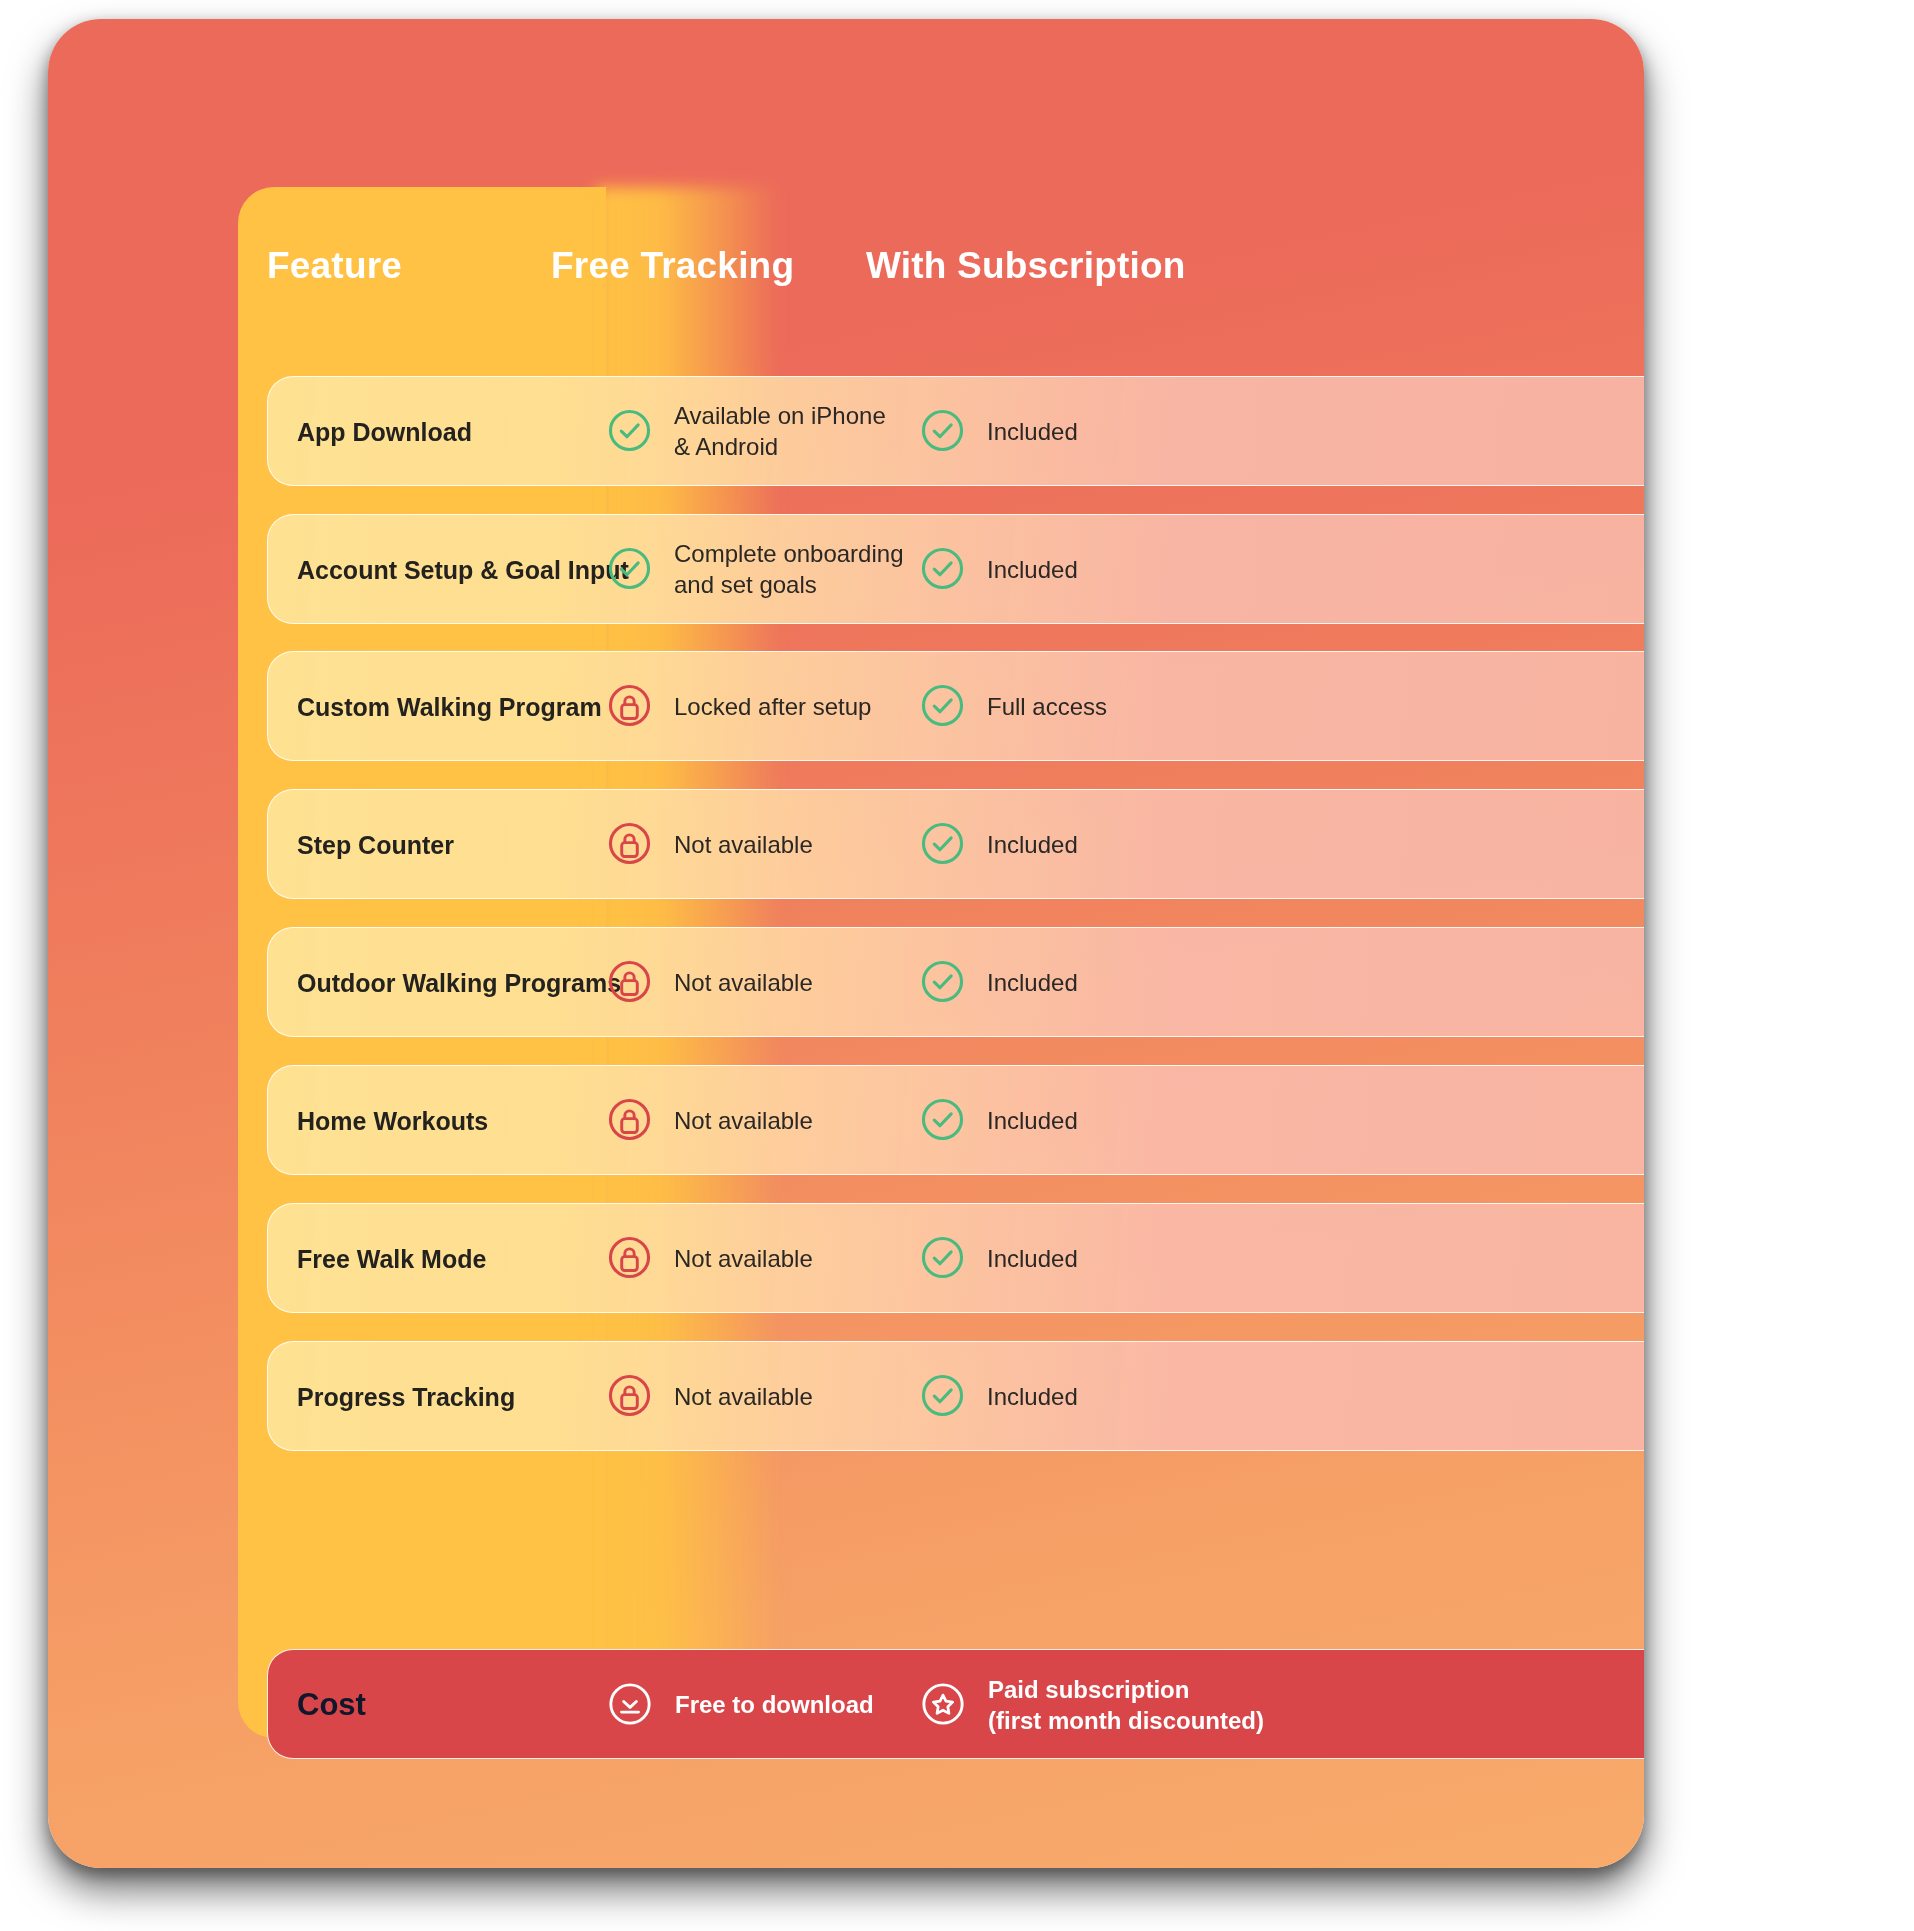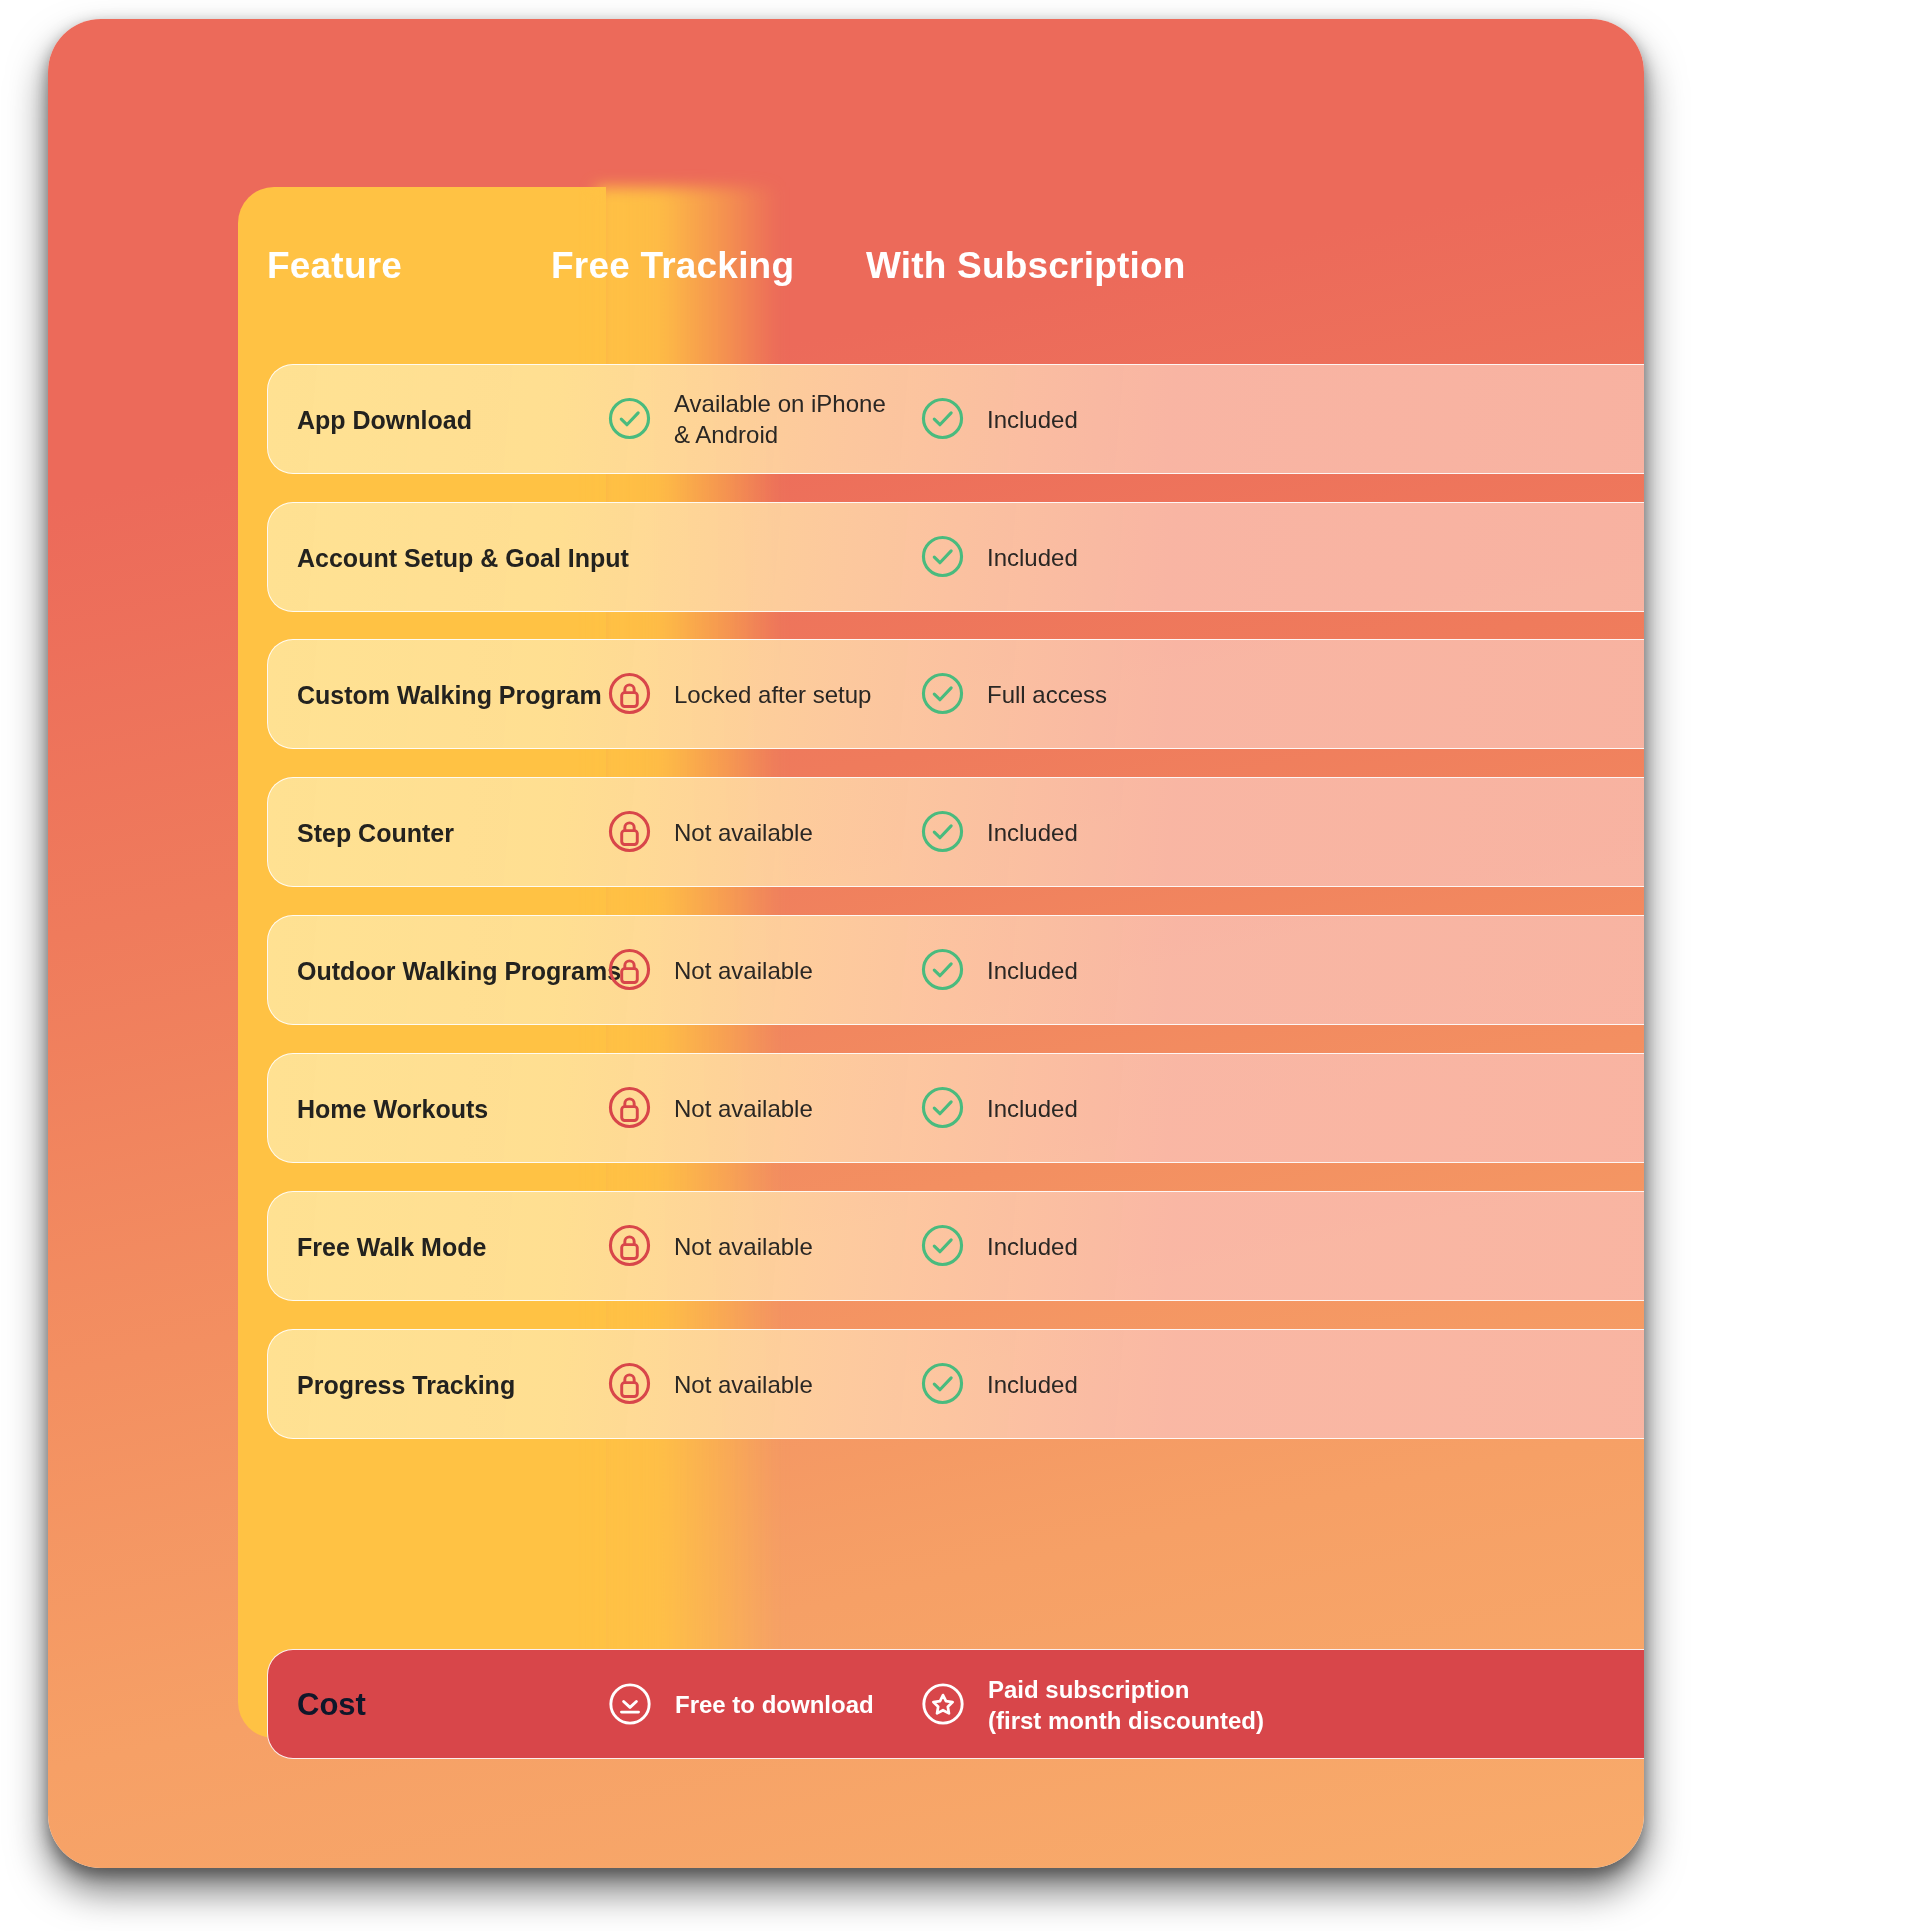--- a/index.html
+++ b/index.html
@@ -32,21 +32,21 @@
   }
 
   
   .thead{position:absolute;left:0;top:226px;width:1823px;height:60px;}
   .th{position:absolute;top:0;color:#ffffff;font-weight:bold;font-size:37px;letter-spacing:0.2px;white-space:nowrap;}
   .th-feature{left:219px;}
   .th-free{left:503px;}
   .th-sub{left:818px;}
 
   
-  .rows{position:absolute;left:0;top:4px;width:1823px;height:1849px;}
+  .rows{position:absolute;left:0;top:16px;width:1823px;height:1849px;}
   .row{
     position:absolute;left:219px;width:1460px;height:110px;
     border-radius:26px;
     border:1.7px solid rgba(255,255,255,.88);
     box-sizing:border-box;
     background:linear-gradient(95deg,
         rgba(255,226,150,.96) 0%,
         rgba(255,224,150,.95) 20%,
         rgba(253,205,162,.94) 40%,
         rgba(249,186,169,.93) 62%,
@@ -107,20 +107,28 @@
                 <circle cx="26" cy="26" r="22" stroke="#49BB7E" stroke-width="3.6"></circle>
                 <path d="M16.5 26.8 L23 33.2 L36 19.5" stroke="#49BB7E" stroke-width="3.6" stroke-linecap="round" stroke-linejoin="round"></path>
               </svg></span>
             <span class="val-text">Included</span>
           </div>
         </div>
         <div class="row" style="top: 479px;">
           <div class="cell c-feature">
             <span class="feat-label">Account Setup &amp; Goal Input</span>
           </div>
+          <div class="cell c-free">
+            <span class="icon"><svg width="45" height="45" viewBox="0 0 52 52" fill="none">
+                <circle cx="26" cy="26" r="22" stroke="#49BB7E" stroke-width="3.6"></circle>
+                <path d="M16.5 26.8 L23 33.2 L36 19.5" stroke="#49BB7E" stroke-width="3.6" stroke-linecap="round" stroke-linejoin="round"></path>
+              </svg></span>
+            <span class="val-text">Complete onboarding
+and set goals</span>
+          </div>
           <div class="cell c-sub">
             <span class="icon"><svg width="45" height="45" viewBox="0 0 52 52" fill="none">
                 <circle cx="26" cy="26" r="22" stroke="#49BB7E" stroke-width="3.6"></circle>
                 <path d="M16.5 26.8 L23 33.2 L36 19.5" stroke="#49BB7E" stroke-width="3.6" stroke-linecap="round" stroke-linejoin="round"></path>
               </svg></span>
             <span class="val-text">Included</span>
           </div>
         </div>
         <div class="row" style="top: 616px; padding-left: 20px;">
           <div class="cell c-feature">

